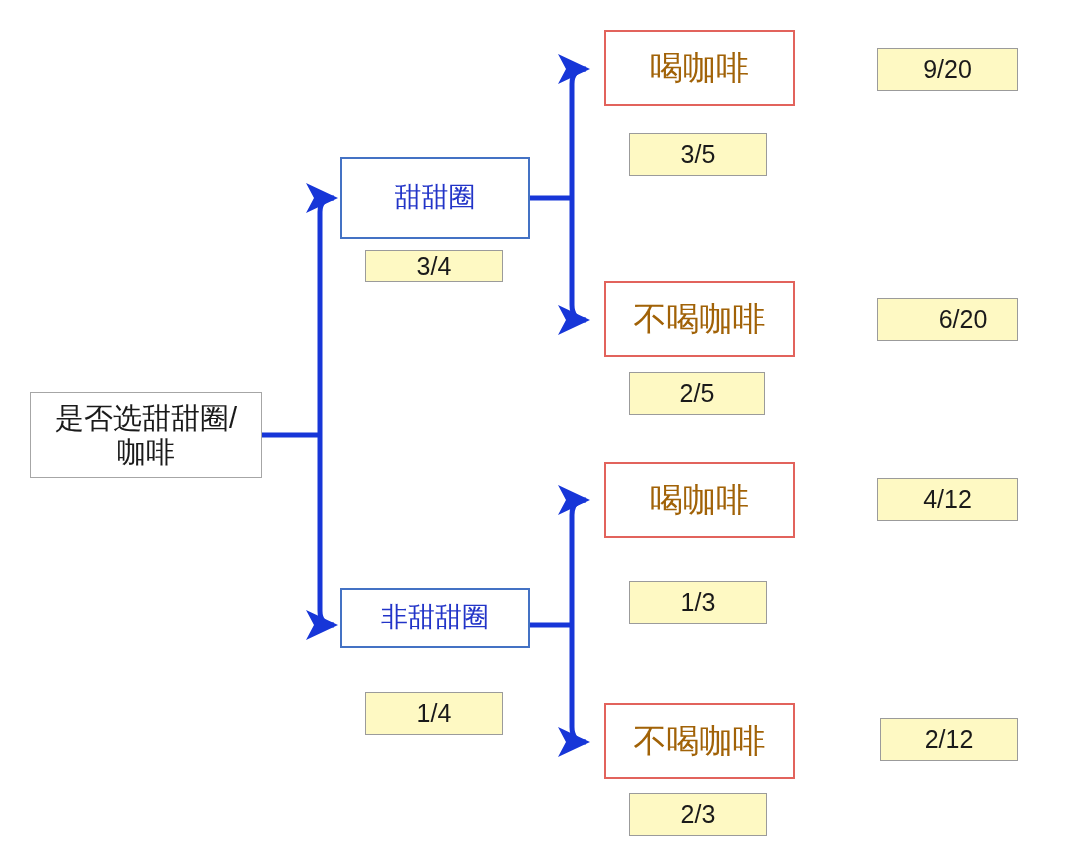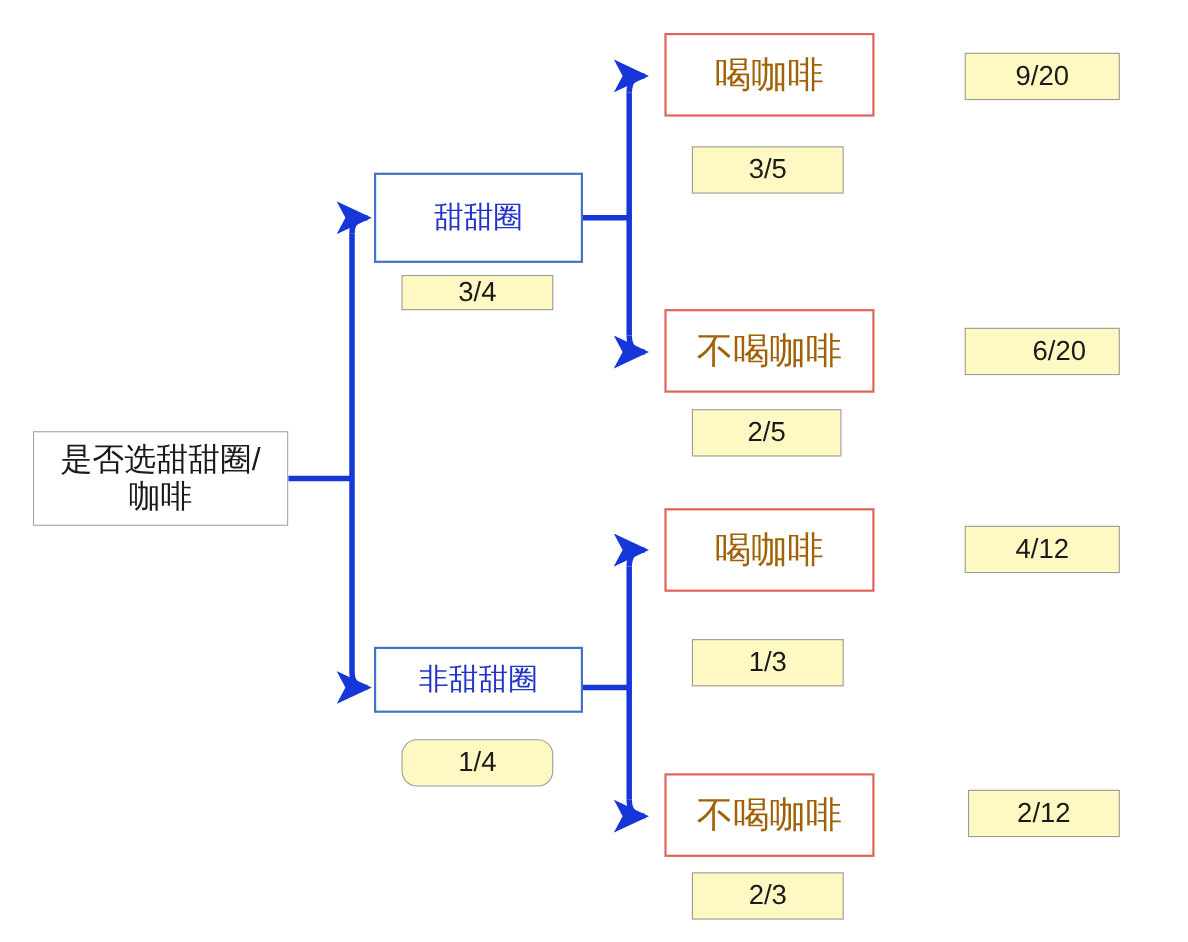--- a/index.html
+++ b/index.html
@@ -111,21 +111,21 @@
 
   <div class="node node-red" style="left:604px; top:30px; width:191px; height:76px;">喝咖啡</div>
   <div class="chip" style="left:629px; top:121px; width:138px; height:43px;margin-top:12px;">3/5</div>
   <div class="chip" style="left:877px; top:48px; width:141px; height:43px;">9/20</div>
 
   <div class="node node-red" style="left:604px; top:281px; width:191px; height:76px;">不喝咖啡</div>
   <div class="chip" style="left:629px; top:372px; width:136px; height:43px;">2/5</div>
   <div class="chip" style="left:877px; top:298px; width:141px; height:43px;padding-left:31px;">6/20</div>
 
   <div class="node node-blue" style="left:340px; top:588px; width:190px; height:60px;">非甜甜圈</div>
-  <div class="chip" style="left:365px; top:672px; width:138px; height:43px;border-radius:14px;">1/4</div>
+  <div class="chip" style="left:365px; top:692px; width:138px; height:43px;">1/4</div>
 
   <div class="node node-red" style="left:604px; top:462px; width:191px; height:76px;">喝咖啡</div>
   <div class="chip" style="left:629px; top:553px; width:138px; height:43px;margin-top:28px;">1/3</div>
   <div class="chip" style="left:877px; top:478px; width:141px; height:43px;">4/12</div>
 
   <div class="node node-red" style="left:604px; top:703px; width:191px; height:76px;">不喝咖啡</div>
   <div class="chip" style="left:629px; top:793px; width:138px; height:43px;">2/3</div>
   <div class="chip" style="left:880px; top:718px; width:138px; height:43px;">2/12</div>
 
 </div>

